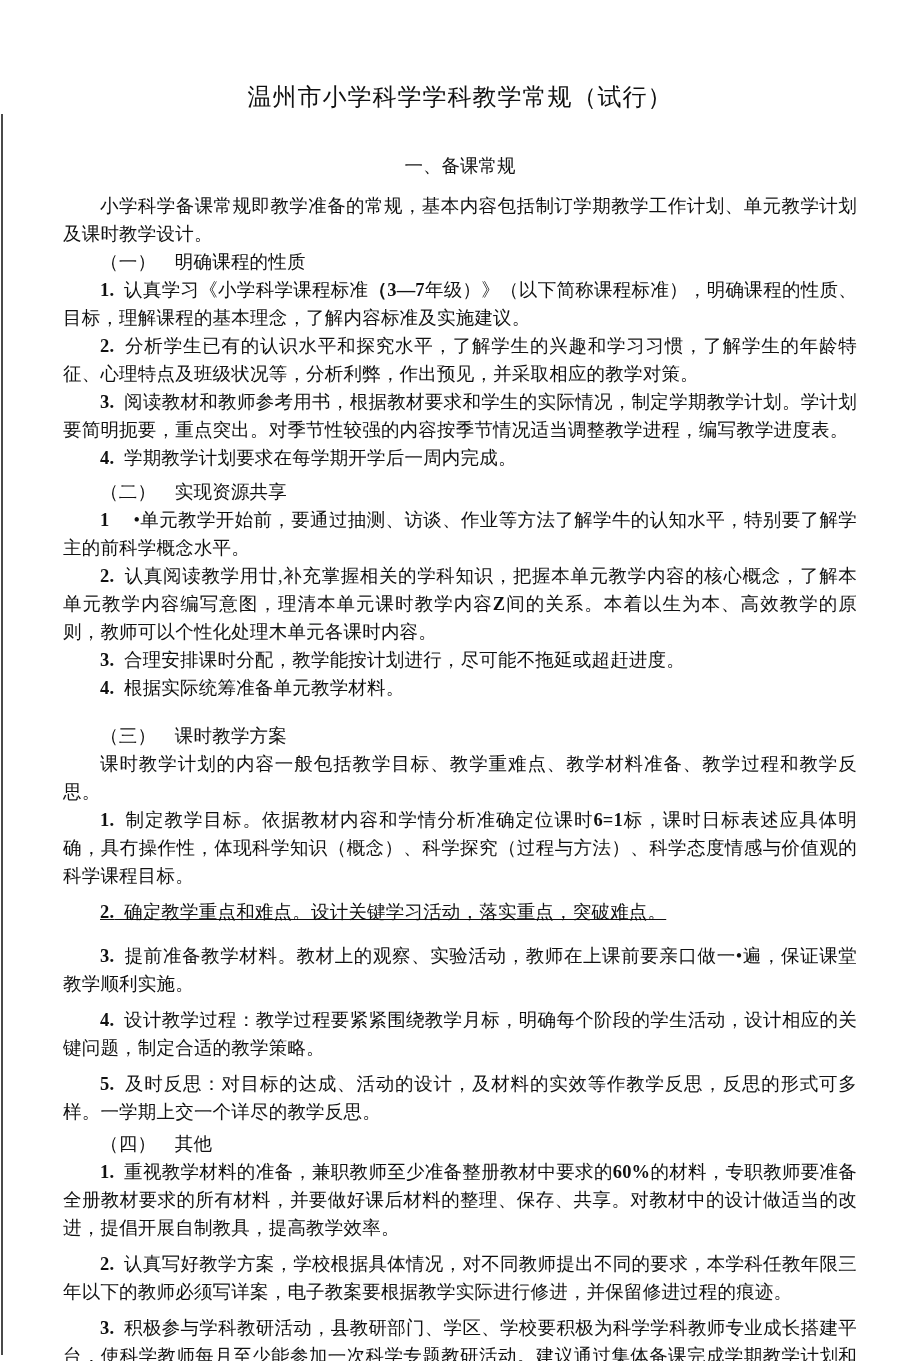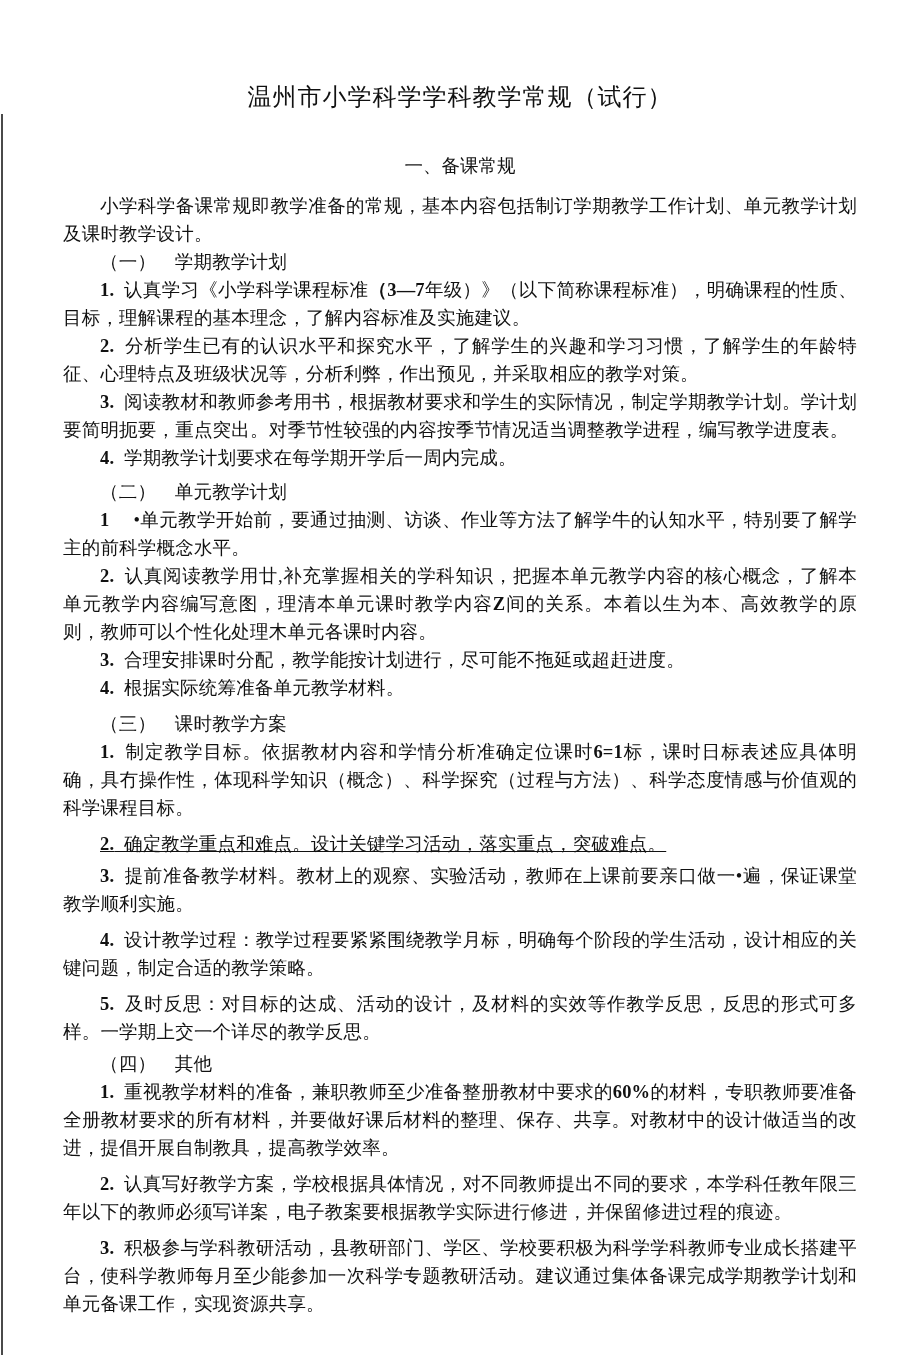--- a/index.html
+++ b/index.html
@@ -47,34 +47,35 @@
 </head>
 <body>
 
 <div class="page">
   <div class="left-line"></div>
   <div class="content">
     <h1 class="title">温州市小学科学学科教学常规（试行）</h1>
     <h2 class="heading">一、备课常规</h2>
     <div id="doc-body">
         <p class="para" style="margin-top: 12px;"><span>小学科学备课常规即教学准备的常规，基本内容包括制订学期教学工作计划、单元教学计划及课时教学设计。</span></p>
-        <p class="para sub"><span>（一）　学期教学计划</span></p>
+        <p class="para sub"><span>（一）　明确课程的性质</span></p>
         <p class="para"><span class="b">1.</span><span>&nbsp;&nbsp;认真学习《小学科学课程标准</span><span class="b">（3—7</span><span>年级）》（以下简称课程标准），明确课程的性质、目标，理解课程的基本理念，了解内容标准及实施建议。</span></p>
         <p class="para"><span class="b">2.</span><span>&nbsp;&nbsp;分析学生已有的认识水平和探究水平，了解学生的兴趣和学习习惯，了解学生的年龄特征、心理特点及班级状况等，分析利弊，作出预见，并采取相应的教学对策。</span></p>
         <p class="para"><span class="b">3.</span><span>&nbsp;&nbsp;阅读教材和教师参考用书，根据教材要求和学生的实际情况，制定学期教学计划。学计划要简明扼要，重点突出。对季节性较强的内容按季节情况适当调整教学进程，编写教学进度表。</span></p>
         <p class="para"><span class="b">4.</span><span>&nbsp;&nbsp;学期教学计划要求在每学期开学后一周内完成。</span></p>
-        <p class="para sub" style="margin-top: 6px;"><span>（二）　单元教学计划</span></p>
+        <p class="para sub" style="margin-top: 6px;"><span>（二）　实现资源共享</span></p>
         <p class="para"><span class="b">1</span><span>　&nbsp;•单元教学开始前，要通过抽测、访谈、作业等方法了解学牛的认知水平，特别要了解学主的前科学概念水平。</span></p>
         <p class="para"><span class="b">2.</span><span>&nbsp;&nbsp;认真阅读教学用廿,补充掌握相关的学科知识，把握本单元教学内容的核心概念，了解本单元教学内容编写意图，理清本单元课时教学内容</span><span class="b">Z</span><span>间的关系。本着以生为本、高效教学的原则，教师可以个性化处理木单元各课时内容。</span></p>
         <p class="para"><span class="b">3.</span><span>&nbsp;&nbsp;合理安排课时分配，教学能按计划进行，尽可能不拖延或超赶进度。</span></p>
         <p class="para"><span class="b">4.</span><span>&nbsp;&nbsp;根据实际统筹准备单元教学材料。</span></p>
-        <p class="para sub" style="margin-top: 8px;"><span>（三）　课时教学方案</span></p>
+        <p class="para sub" style="margin-top: 20px;"><span>（三）　课时教学方案</span></p>
+        <p class="para"><span>课时教学计划的内容一般包括教学目标、教学重难点、教学材料准备、教学过程和教学反思。</span></p>
         <p class="para"><span class="b">1.</span><span>&nbsp;&nbsp;制定教学目标。依据教材内容和学情分析准确定位课时</span><span class="b">6=1</span><span>标，课时日标表述应具体明确，具冇操作性，体现科学知识（概念）、科学探究（过程与方法）、科学态度情感与价值观的科学课程目标。</span></p>
         <p class="para" style="margin-top: 8px; text-decoration: underline;"><span class="b">2.</span><span>&nbsp;&nbsp;确定教学重点和难点。设计关键学习活动，落实重点，突破难点。</span></p>
-        <p class="para" style="margin-top: 4px;"><span class="b">3.</span><span>&nbsp;&nbsp;提前准备教学材料。教材上的观察、实验活动，教师在上课前要亲口做一•遍，保证课堂教学顺利实施。</span></p>
+        <p class="para" style="margin-top: 16px;"><span class="b">3.</span><span>&nbsp;&nbsp;提前准备教学材料。教材上的观察、实验活动，教师在上课前要亲口做一•遍，保证课堂教学顺利实施。</span></p>
         <p class="para" style="margin-top: 8px;"><span class="b">4.</span><span>&nbsp;&nbsp;设计教学过程：教学过程要紧紧围绕教学月标，明确每个阶段的学生活动，设计相应的关键问题，制定合适的教学策略。</span></p>
         <p class="para" style="margin-top: 8px;"><span class="b">5.</span><span>&nbsp;&nbsp;及时反思：对目标的达成、活动的设计，及材料的实效等作教学反思，反思的形式可多样。一学期上交一个详尽的教学反思。</span></p>
         <p class="para sub" style="margin-top: 4px;"><span>（四）　其他</span></p>
         <p class="para"><span class="b">1.</span><span>&nbsp;&nbsp;重视教学材料的准备，兼职教师至少准备整册教材中要求的</span><span class="b">60%</span><span>的材料，专职教师要准备全册教材要求的所有材料，并要做好课后材料的整理、保存、共享。对教材中的设计做适当的改进，提倡开展自制教具，提高教学效率。</span></p>
         <p class="para" style="margin-top: 8px;"><span class="b">2.</span><span>&nbsp;&nbsp;认真写好教学方案，学校根据具体情况，对不同教师提出不同的要求，本学科任教年限三年以下的教师必须写详案，电子教案要根据教学实际进行修进，并保留修进过程的痕迹。</span></p>
         <p class="para" style="margin-top: 8px;"><span class="b">3.</span><span>&nbsp;&nbsp;积极参与学科教研活动，县教研部门、学区、学校要积极为科学学科教师专业成长搭建平台，使科学教师每月至少能参加一次科学专题教研活动。建议通过集体备课完成学期教学计划和单元备课工作，实现资源共享。</span></p>
       </div>
   </div>
 </div>
 

